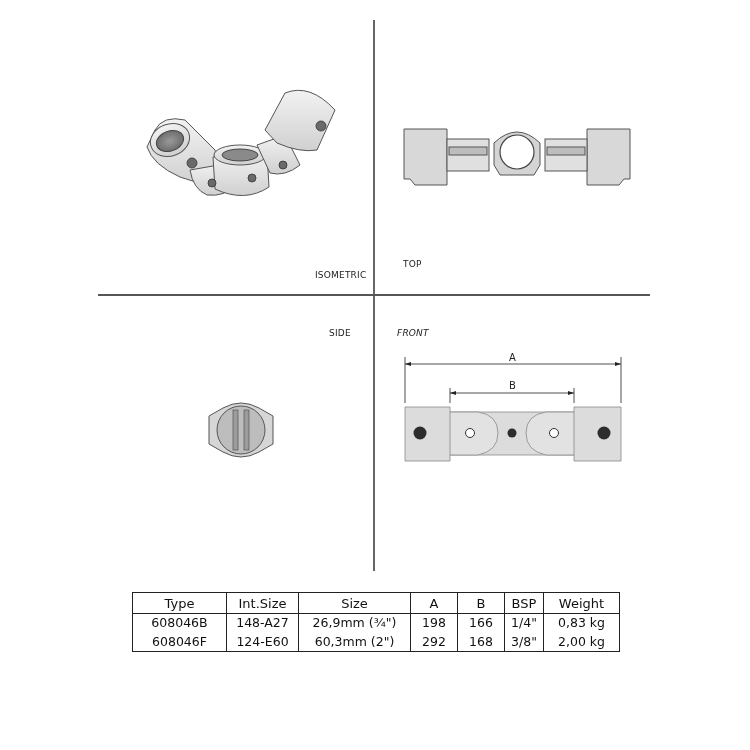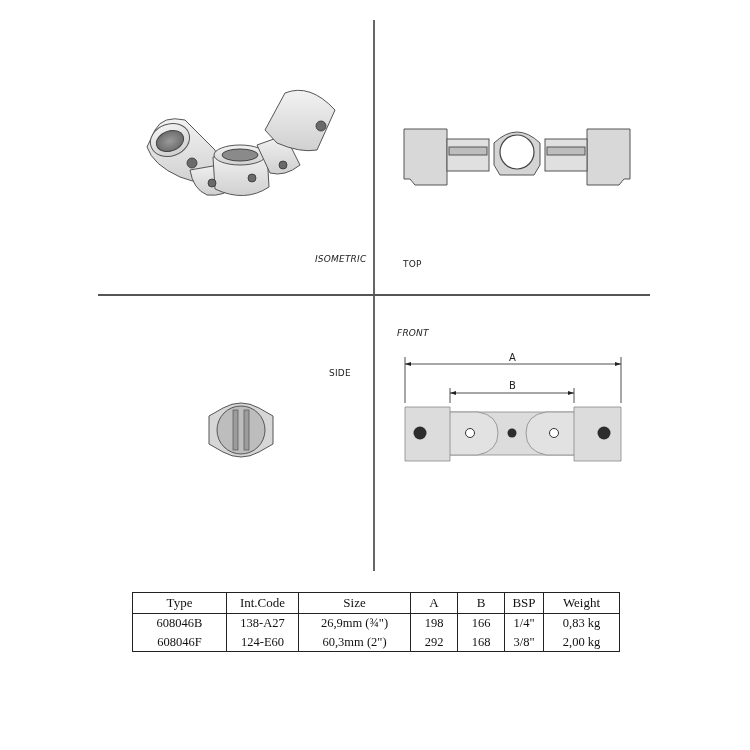--- a/index.html
+++ b/index.html
@@ -9,21 +9,21 @@
   .hline { position:absolute; left:98px; top:294px; width:552px; height:2px; background:#555; }
   .view-label { position:absolute; font-size:9px; letter-spacing:0.2px; color:#222; }
   .drawing { position:absolute; }
   table.spec { position:absolute; left:132px; top:592px; border-collapse:collapse;
                font-size:12.5px; }
   table.spec th, table.spec td { border-left:1px solid #222; border-right:1px solid #222;
                text-align:center; padding:0; white-space:nowrap; }
   table.spec th { font-weight:normal; font-size:13px; height:20px; border-bottom:1px solid #222; border-top:1.5px solid #222; }
   table.spec td { height:18.6px; line-height:18px; }
   table.spec tr:last-child td { border-bottom:1.5px solid #222; }
-  table.spec { border:1.5px solid #222;font-family:Liberation Serif, serif; }
+  table.spec { border:1.5px solid #222; }
 </style>
 </head>
 <body>
 
 <div class="vline"></div>
 <div class="hline"></div>
 
 <svg class="drawing" style="left:135px; top:85px;" width="210" height="130" viewBox="0 0 210 130">
   <defs>
     <linearGradient id="gPart" x1="0" y1="0" x2="0" y2="1">
@@ -102,50 +102,50 @@
   </g>
   <circle cx="17" cy="78" r="6.5" fill="#2d2d2d"></circle>
   <circle cx="201" cy="78" r="6.5" fill="#2d2d2d"></circle>
   <circle cx="109" cy="78" r="4.5" fill="#2d2d2d"></circle>
   <circle cx="67" cy="78" r="4.5" fill="#ffffff" stroke="#333"></circle>
   <circle cx="151" cy="78" r="4.5" fill="#ffffff" stroke="#333"></circle>
 </svg>
 <div class="view-label" style="left:509px; top:352px; font-size:10px;">A</div>
 <div class="view-label" style="left:509px; top:380px; font-size:10px;">B</div>
 
-<div class="view-label" style="left:315px; top:254px;font-style:italic;">ISOMETRIC</div>
+<div class="view-label" style="left:315px; top:270px;">ISOMETRIC</div>
 <div class="view-label" style="left:403px; top:259px;text-align:right;">TOP</div>
-<div class="view-label" style="left:329px; top:328px;margin-top:40px;">SIDE</div>
+<div class="view-label" style="left:329px; top:328px;">SIDE</div>
 <div class="view-label" style="left:397px; top:328px;font-style:italic;">FRONT</div>
 
 <table class="spec">
   <colgroup>
     <col style="width:94px">
       <col style="width:72px">
       <col style="width:112px">
     <col style="width:47px">
       <col style="width:47px">
       <col style="width:39px">
       <col style="width:76px">
   </colgroup>
   <thead>
     <tr>
       <th>Type</th>
-      <th>Int.Code</th>
+      <th>Int.Size</th>
       <th>Size</th>
       <th>A</th>
       <th>B</th>
       <th>BSP</th>
       <th>Weight</th>
     </tr>
   </thead>
   <tbody>
     <tr>
       <td>608046B</td>
-      <td>138-A27</td>
+      <td>148-A27</td>
       <td>26,9mm (¾")</td>
       <td>198</td>
       <td>166</td>
       <td>1/4"</td>
       <td>0,83 kg</td>
     </tr>
     <tr>
       <td>608046F</td>
       <td>124-E60</td>
       <td>60,3mm (2")</td>

